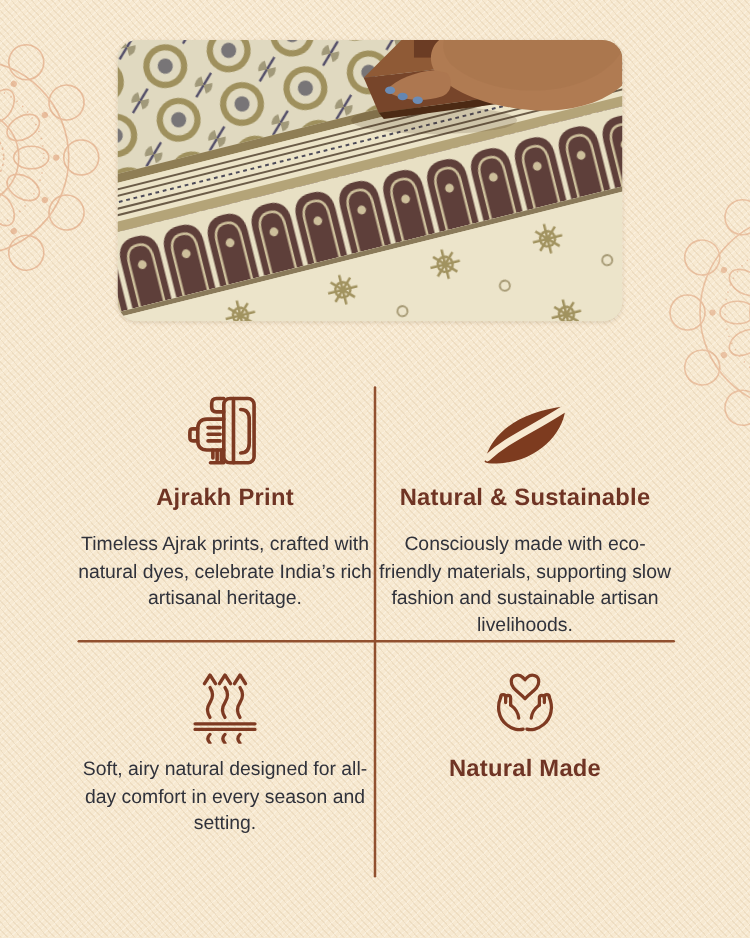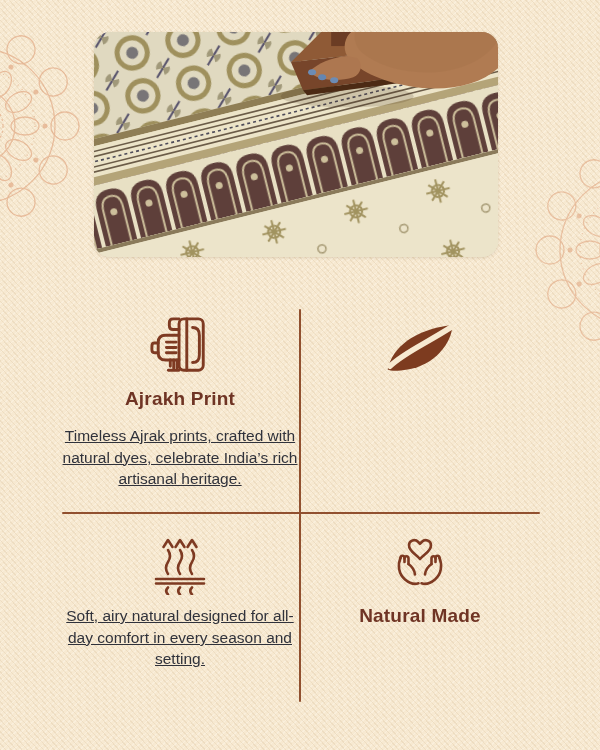--- a/index.html
+++ b/index.html
@@ -34,21 +34,20 @@
     height:70px;display:flex;align-items:center;justify-content:center;
     margin-bottom:8px;color:var(--color-icon,#7e3a22);
   }
   .feature h3{
     margin:0 0 15px;font-size:19px;font-weight:700;letter-spacing:.2px;
     color:var(--color-title,#6f3424);
   }
   .feature p{
     margin:0;max-width:240px;font-size:15.5px;line-height:1.4;
     color:var(--color-body,#30323b);
-    text-decoration:underline;
   }
   .divider-v{
     position:absolute;left:299px;top:309px;width:2px;height:393px;
     background:var(--color-divider,#91502f);border-radius:2px;z-index:3;
   }
   .divider-h{
     position:absolute;left:62px;top:512px;width:478px;height:2px;
     background:var(--color-divider,#91502f);border-radius:2px;z-index:3;
   }
 </style>
@@ -288,20 +287,22 @@
     <p>Timeless Ajrak prints, crafted with natural dyes, celebrate India’s rich artisanal heritage.</p>
   </div>
 
   <div class="feature">
     <div class="icon-box">
       <svg width="76" height="58" viewBox="0 0 66 52">
         <path d="M4 48 C8 28 28 12 62 8 C62 24 46 44 22 48 C13 49.5 7 49.5 4 48 Z" fill="#7d3b1f"></path>
         <path d="M6 45 C20 32 36 26 61 10" fill="none" stroke="#f7e9d1" stroke-width="5" stroke-linecap="round"></path>
       </svg>
     </div>
+    <h3>Natural &amp; Sustainable</h3>
+    <p>Consciously made with eco-friendly materials, supporting slow fashion and sustainable artisan livelihoods.</p>
   </div>
 
   <div class="feature">
     <div class="icon-box">
       <svg width="64" height="66" viewBox="0 0 64 66" fill="none" stroke="currentColor" stroke-width="2.6" stroke-linecap="round" stroke-linejoin="round">
         <path d="M20 45 q-4 -6 0 -12 q4 -6 0 -12"></path>
         <path d="M15.5 18 L20 11 L24.5 18"></path>
         <path d="M32 45 q-4 -6 0 -12 q4 -6 0 -12"></path>
         <path d="M27.5 18 L32 11 L36.5 18"></path>
         <path d="M44 45 q-4 -6 0 -12 q4 -6 0 -12"></path>

